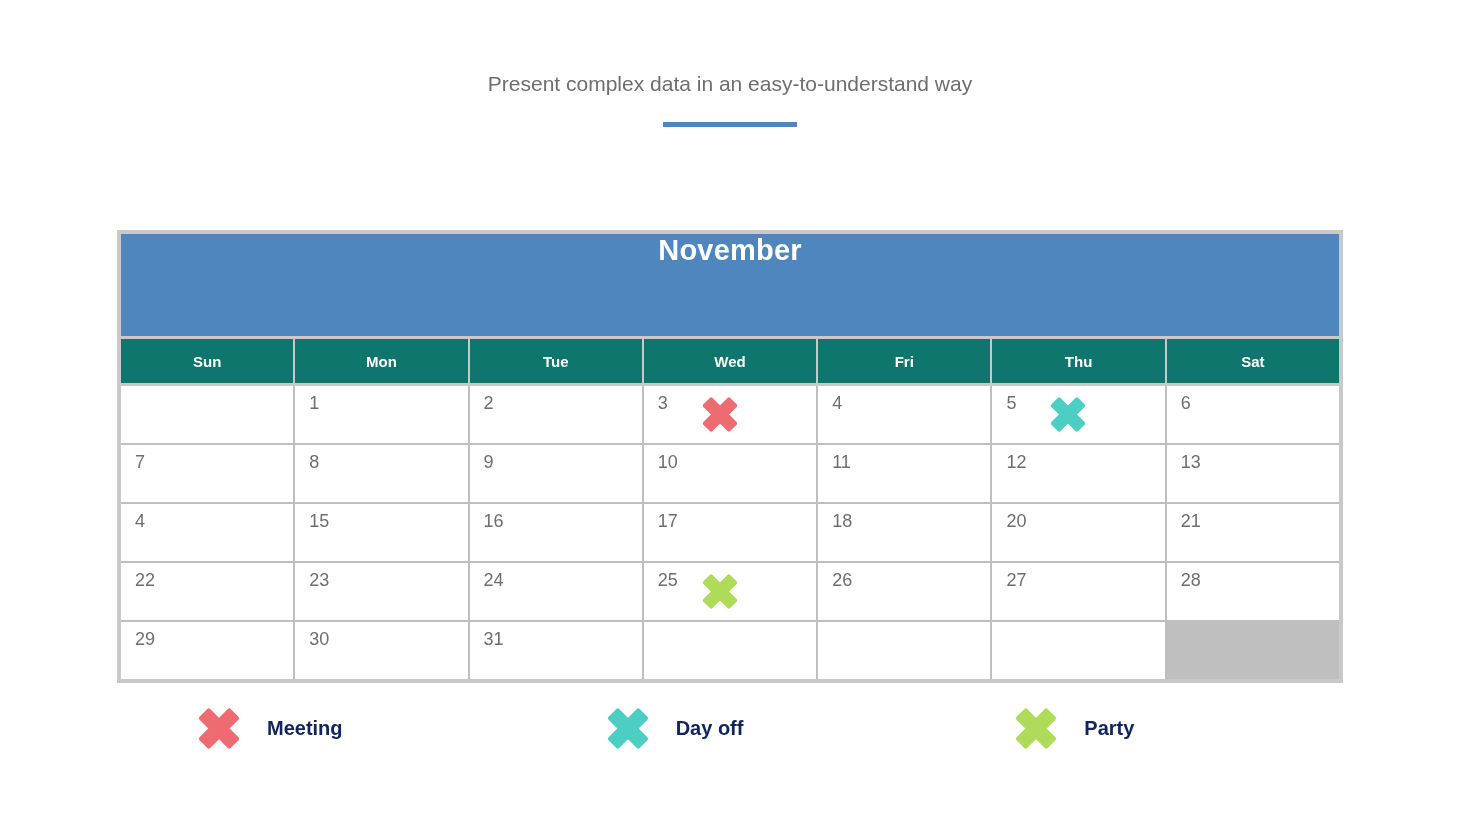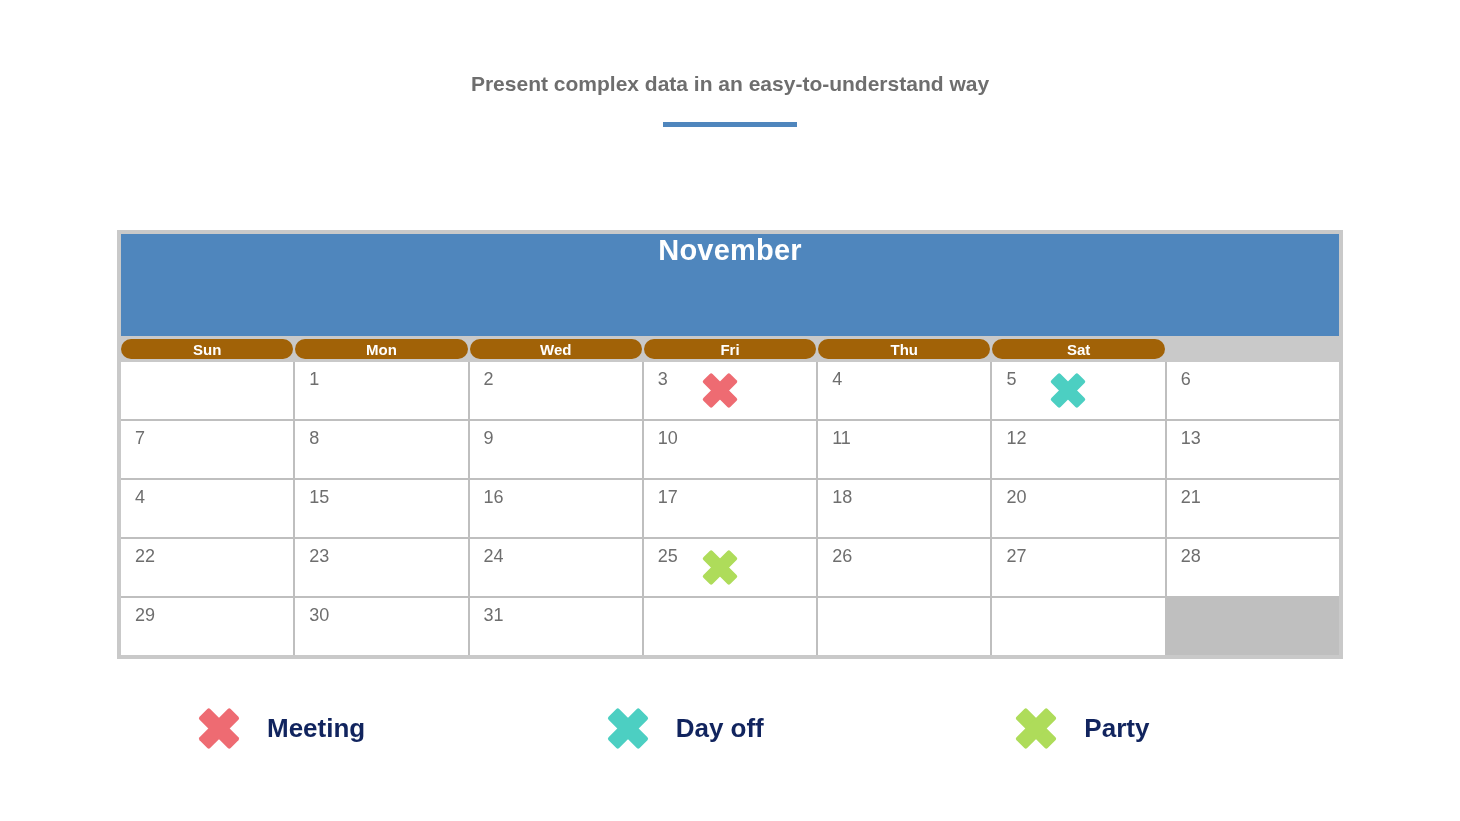--- a/index.html
+++ b/index.html
@@ -23,21 +23,21 @@
     font-size: 66px;
     font-weight: bold;
     color: #11245E;
     letter-spacing: -0.5px;
     line-height: 1.05;
   }
   .subtitle {
     font-size: 21px;
     color: #6E6E6E;
     margin-top: 20px;
-    font-weight: bold;
+    font-weight: normal;
   }
   .accent-bar {
     width: 134px;
     height: 5px;
     background: #4F86BD;
     margin: 26px auto 0 auto;
   }
 
   
   .calendar-frame {
@@ -63,29 +63,28 @@
   }
 
   .weekday-row {
     display: grid;
     grid-template-columns: repeat(7, 1fr);
     gap: 2px;
     background: #C9C9C9;
     margin-top: 3px;
   }
   .weekday-cell {
-    background: #a16207;
-    height: 20px;
+    background: #0f766e;
+    height: 44px;
     display: flex;
     align-items: center;
     justify-content: center;
     color: #ffffff;
     font-size: 15px;
     font-weight: bold;
-    border-radius: 17px;
   }
 
   .weeks {
     margin-top: 3px;
     background: #BFBFBF;
     display: grid;
     grid-template-columns: repeat(7, 1fr);
     gap: 2px;
   }
   .day-cell {
@@ -151,21 +150,21 @@
     width: 44px;
     height: 15px;
     margin-left: -22px;
     margin-top: -7.5px;
     border-radius: 2px;
     background: currentColor;
   }
   .legend-x i:first-child { transform: rotate(45deg); }
   .legend-x i:last-child  { transform: rotate(-45deg); }
   .legend-label {
-    font-size: 26px;
+    font-size: 20px;
     font-weight: bold;
     color: #11245E;
     white-space: nowrap;
   }
 </style>
 </head>
 <body>
 
 <div class="slide">
 
@@ -176,20 +175,21 @@
 
   <div class="calendar-frame">
 
     <div class="month-banner">
       <span class="month-label">November</span>
     </div>
 
     <div class="weekday-row">
         <div class="weekday-cell">Sun</div>
         <div class="weekday-cell">Mon</div>
+        <div class="weekday-cell">Tue</div>
         <div class="weekday-cell">Wed</div>
         <div class="weekday-cell">Fri</div>
         <div class="weekday-cell">Thu</div>
         <div class="weekday-cell">Sat</div>
       </div>
 
     <div class="weeks">
         <div class="day-cell empty"><span class="day-number"></span></div>
         <div class="day-cell"><span class="day-number">1</span></div>
         <div class="day-cell"><span class="day-number">2</span></div>

